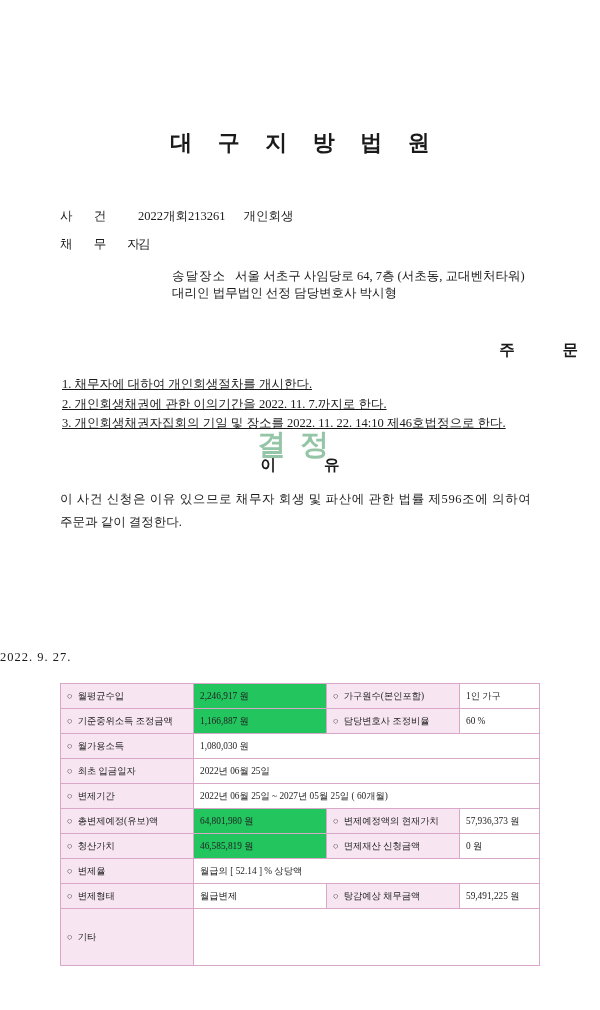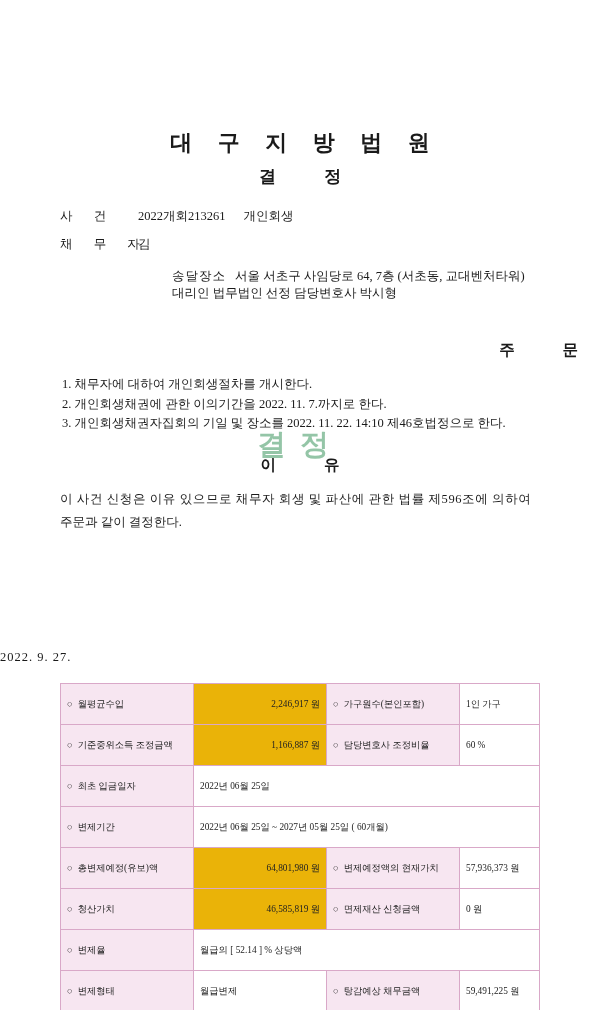--- a/index.html
+++ b/index.html
@@ -86,21 +86,21 @@
 
   
   .orders {
     position: absolute;
     left: 62px;
     top: 375px;
     width: 500px;
     font-size: 12.5px;
     line-height: 19.5px;
   }
-  .orders div { white-space: nowrap; }
+  .orders div { white-space: nowrap; text-decoration: underline; }
 
   
   .reason {
     position: absolute;
     left: 60px;
     top: 488px;
     width: 490px;
     font-size: 12.5px;
     line-height: 23px;
   }
@@ -141,33 +141,33 @@
   }
   table.summary {
     border-collapse: collapse;
     width: 480px;
     font-size: 9.3px;
     font-family: "Liberation Serif", "DejaVu Serif", serif;
   }
   table.summary td {
     border: 1px solid #d9a8c8;
     height: 24px;
-    padding: 8px 6px;
+    padding: 0 6px;
     vertical-align: middle;
     color: #222;
   }
   td.lbl {
     background: #f7e6f1;
     width: 120px;
     white-space: nowrap;
   }
   td.lbl .bullet { margin-right: 5px; }
   td.val {
-    background: #eab308;
-    text-align: right;
+    background: #22c55e;
+    text-align: left;
     padding-right: 8px;
     width: 120px;
     white-space: nowrap;
   }
   td.val-left {
     background: #ffffff;
     text-align: left;
     padding-left: 8px;
     white-space: nowrap;
   }
@@ -181,21 +181,20 @@
   td.lbl-tall { vertical-align: middle; }
 </style>
 </head>
 <body>
 
 <div class="page">
 
   <div class="watermark">결정</div>
 
   <div class="court-title">대 구 지 방 법 원</div>
-  <div class="doc-type">결        정</div>
 
   <div class="meta-row row-case">
     <span class="meta-label">사   건</span><span class="meta-value">2022개회213261</span><span class="meta-value2">개인회생</span>
   </div>
 
   <div class="meta-row row-debtor">
     <span class="meta-label">채 무 자</span><span class="meta-value">김</span>
   </div>
 
   <div class="addr-block">
@@ -231,20 +230,24 @@
           <td class="lbl"><span class="bullet">○</span><span>가구원수(본인포함)</span></td>
           <td class="val-left">1인 가구</td>
         </tr>
         <tr>
           <td class="lbl"><span class="bullet">○</span><span>기준중위소득 조정금액</span></td>
           <td class="val">1,166,887 원</td>
           <td class="lbl"><span class="bullet">○</span><span>담당변호사 조정비율</span></td>
           <td class="val-left">60 %</td>
         </tr>
         <tr>
+          <td class="lbl"><span class="bullet">○</span><span>월가용소득</span></td>
+          <td class="val-left" colspan="3">1,080,030 원</td>
+        </tr>
+        <tr>
           <td class="lbl"><span class="bullet">○</span><span>최초 입금일자</span></td>
           <td class="val-left" colspan="3">2022년 06월 25일</td>
         </tr>
         <tr>
           <td class="lbl"><span class="bullet">○</span><span>변제기간</span></td>
           <td class="val-left" colspan="3">2022년 06월 25일 ~ 2027년 05월 25일 ( 60개월)</td>
         </tr>
         <tr>
           <td class="lbl"><span class="bullet">○</span><span>총변제예정(유보)액</span></td>
           <td class="val">64,801,980 원</td>

